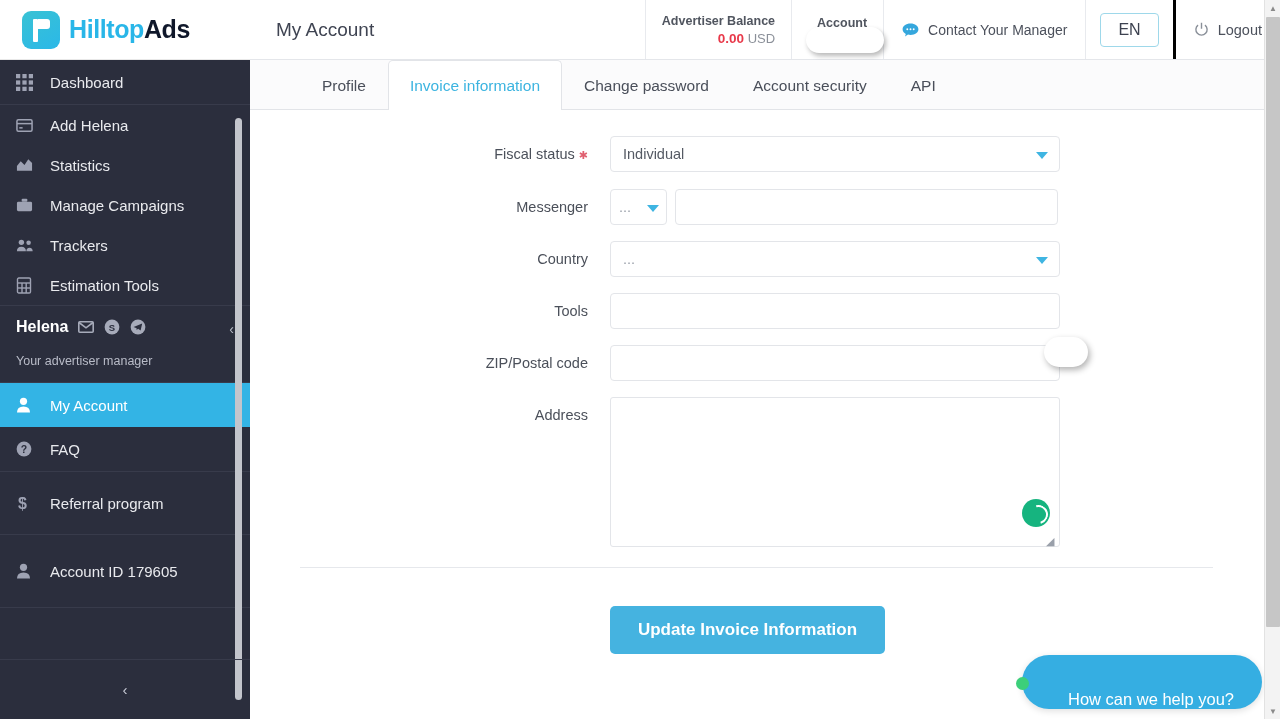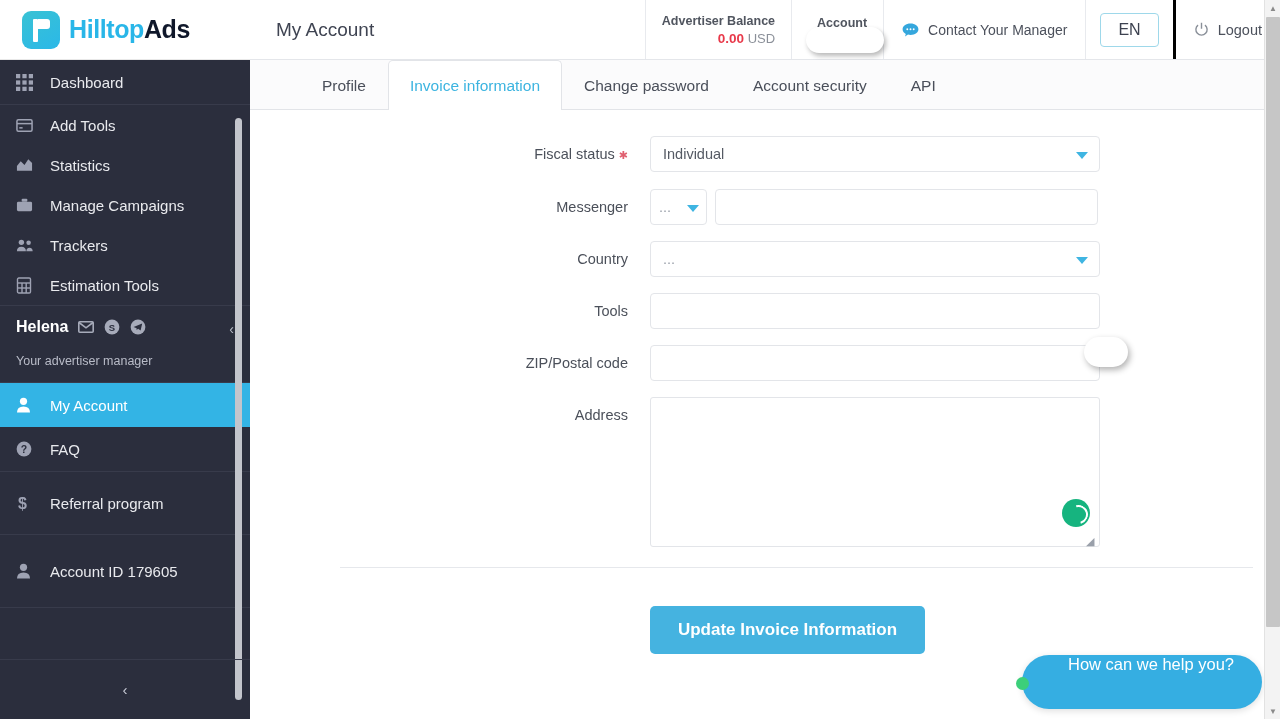--- a/index.html
+++ b/index.html
@@ -166,21 +166,21 @@
     padding: 0 21px; height: 49px; line-height: 49px;
     font-size: 15.5px; color: #4a4f5a; cursor: pointer;
     border: 1px solid transparent; border-bottom: none;
   }
   .tab.active {
     background: #ffffff; color: #3cb4e0;
     border-color: #e2e4e8; border-radius: 5px 5px 0 0;
     margin-bottom: -1px; height: 50px; line-height: 49px;
   }
 
-  .form { padding: 26px 0 0 0; margin-left: 40px; }
+  .form { padding: 26px 0 0 0; }
   .frow {
     display: flex; align-items: flex-start;
     margin-bottom: 16px;
   }
   .flabel {
     width: 360px; flex: 0 0 360px;
     text-align: right; padding-right: 22px;
     font-size: 14.5px; color: #4b505a; line-height: 36px;
   }
   .req { color: #e06070; font-size: 11px; vertical-align: middle; }
@@ -252,21 +252,21 @@
     background: #45b3e0; color: #ffffff;
     font-size: 17px; font-weight: bold; cursor: pointer;
     font-family: "Liberation Sans", sans-serif;
   }
 
   
   .chat-bubble {
     position: absolute; right: 18px; bottom: 10px;
     height: 54px; border-radius: 27px;
     background: #35aee2; color: #ffffff;
-    display: flex; align-items: flex-start;
+    display: flex; align-items: flex-end;
     padding: 0 28px 0 46px; font-size: 16.5px;
     cursor: pointer; white-space: nowrap;
     box-shadow: 0 2px 7px rgba(0,0,0,0.13);
   }
   .chat-dot {
     position: absolute; left: -6px; top: 22px;
     width: 13px; height: 13px; border-radius: 50%;
     background: #3ccf7a;
   }
 
@@ -328,21 +328,21 @@
       <div class="nav-group">
 
         <div class="nav-item">
           <span class="ico">
             <svg width="17" height="17" viewBox="0 0 18 14" fill="none" stroke="currentColor" stroke-width="1.6">
                 <rect x="1" y="1" width="16" height="12" rx="1.5"></rect>
                 <line x1="1" y1="5" x2="17" y2="5"></line>
                 <line x1="3.5" y1="9.5" x2="7" y2="9.5"></line>
               </svg>
           </span>
-          <span class="lbl">Add Tools</span>
+          <span class="lbl">Add Helena</span>
         </div>
 
         <div class="nav-item">
           <span class="ico">
             <svg width="17" height="16" viewBox="0 0 18 14" fill="currentColor">
                 <path d="M1 13 L1 8 L5 3 L9 7 L13 1 L17 5 L17 13 Z"></path>
               </svg>
           </span>
           <span class="lbl">Statistics</span>
         </div>

